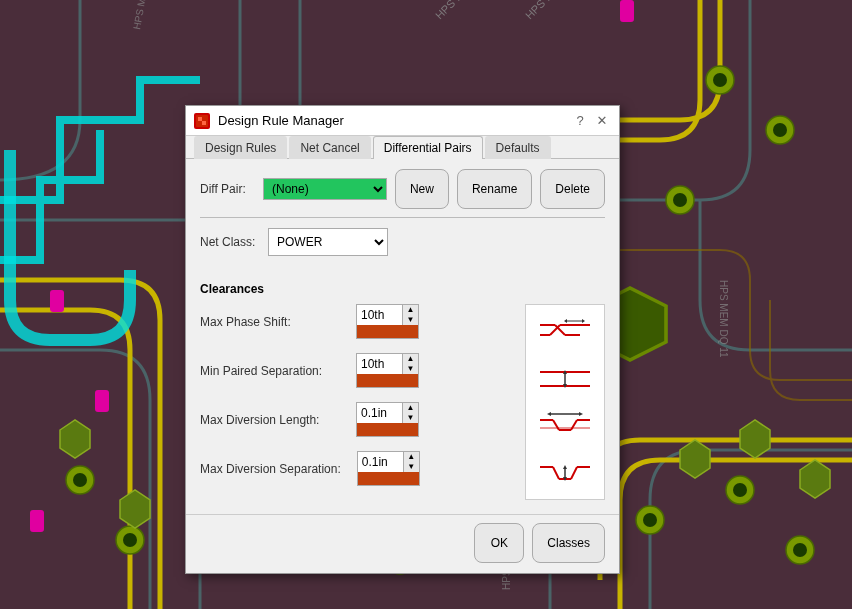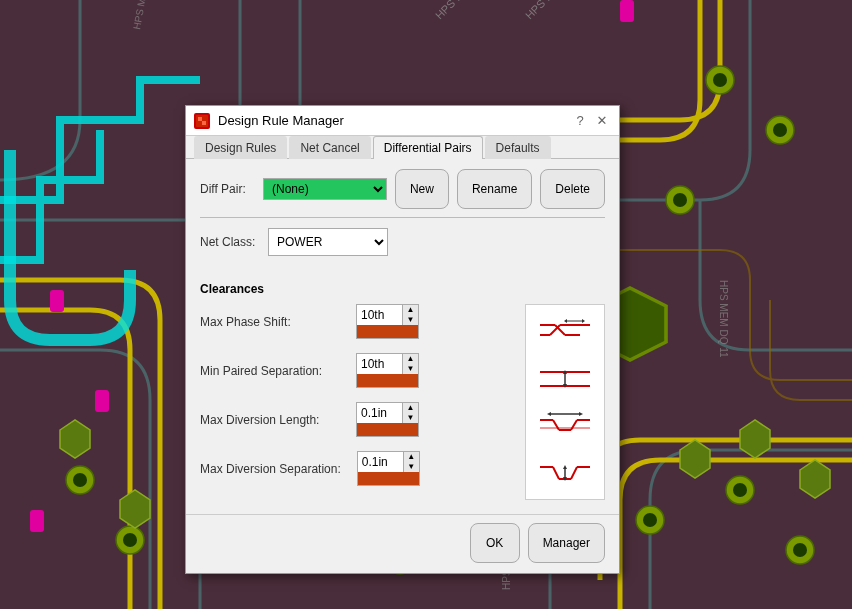--- a/index.html
+++ b/index.html
@@ -557,17 +557,17 @@
             <line x1="30" y1="16" x2="30" y2="24" stroke="#333" stroke-width="1.5"></line>
             <polygon points="28,16 30,12 32,16" fill="#333"></polygon>
             <polygon points="28,24 30,28 32,24" fill="#333"></polygon>
           </svg>
         </div>
       </div>
     </div>
 
     <div class="dialog-footer">
       <button class="btn btn-ok">OK</button>
-      <button class="btn">Manager</button>
+      <button class="btn">Classes</button>
     </div>
 
   </div>
 </div>
 
 </body></html>

